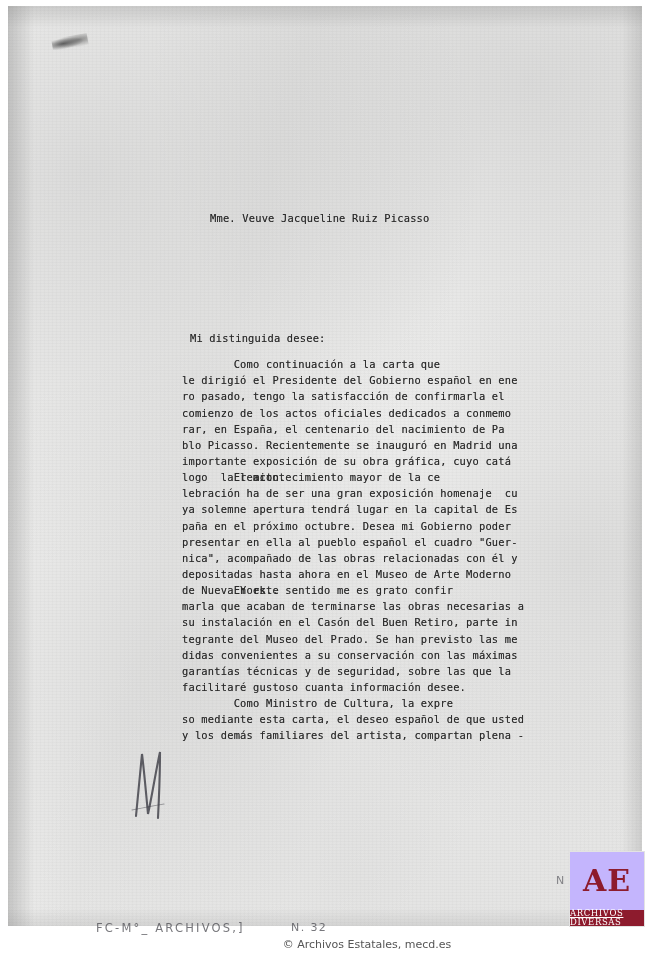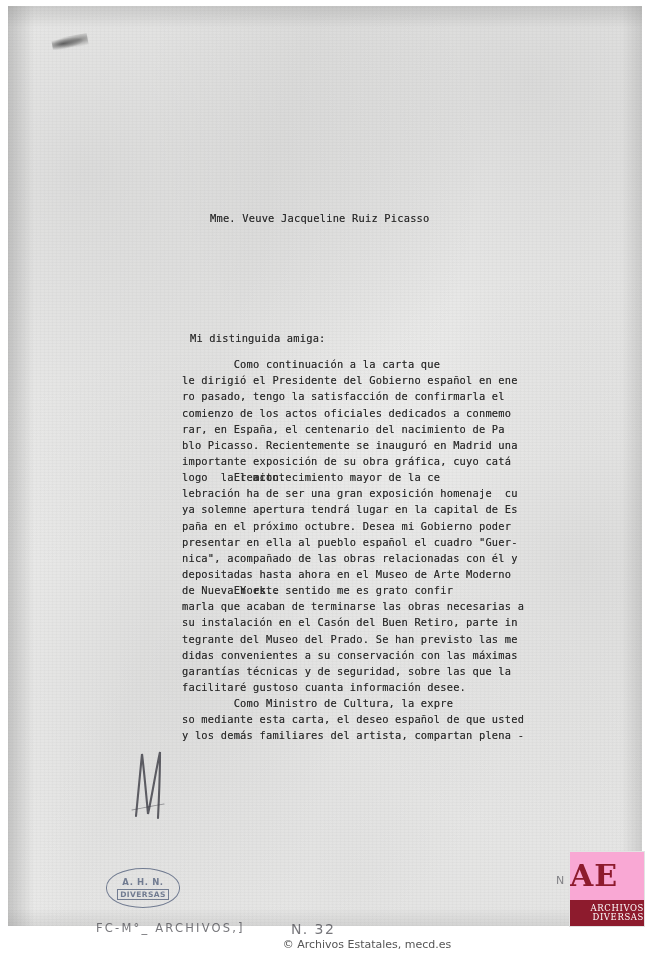--- a/index.html
+++ b/index.html
@@ -150,21 +150,21 @@
     letter-spacing: 2.2px;
     color: #4a4a50;
     opacity: 0.75;
     white-space: pre;
   }
   #pencil-note2 {
     position: absolute;
     left: 283px;
     top: 915px;
     font-family: "DejaVu Sans", sans-serif;
-    font-size: 14px;
+    font-size: 11px;
     letter-spacing: 1.4px;
     color: #4a4a50;
     opacity: 0.75;
     white-space: pre;
   }
   #pencil-note3 {
     position: absolute;
     left: 548px;
     top: 868px;
     font-family: "DejaVu Sans", sans-serif;
@@ -185,40 +185,42 @@
     background: #ffffff;
     display: flex;
     flex-direction: column;
     overflow: hidden;
     box-shadow: 0 0 0 1px #e3e3e3;
   }
   #ae-logo .ae-top {
     flex: 1 1 auto;
     display: flex;
     align-items: center;
-    background: #f9a8d4;
+    justify-content: center;
+    background: #c4b5fd;
   }
   #ae-logo .ae-letters {
     font-family: "DejaVu Serif", serif;
     font-size: 30px;
     font-weight: 700;
     color: #8d1b2d;
     letter-spacing: 1px;
     line-height: 1;
   }
   #ae-logo .ae-bottom {
-    height: 26px;
+    height: 16px;
     background: #8d1b2d;
     color: #ffffff;
     display: flex;
     flex-direction: column;
-    align-items: flex-end;
+    align-items: flex-start;
     justify-content: center;
     font-family: "DejaVu Serif", serif;
     line-height: 1.05;
+    text-decoration: underline;
   }
   #ae-logo .ae-b1 { font-size: 8.5px; letter-spacing: 0.6px; }
   #ae-logo .ae-b2 { font-size: 8.5px; letter-spacing: 0.6px; }
 
   
   #footer {
     position: absolute;
     left: 0;
     bottom: 8px;
     width: 642px;
@@ -238,32 +240,28 @@
     <div id="grain"></div>
     <div id="edge"></div>
 
     <div id="top-smudge"></div>
 
     <svg id="signature" viewBox="0 0 60 80" xmlns="http://www.w3.org/2000/svg">
       <path d="M10 72 C 12 50, 14 30, 16 10 C 18 26, 20 48, 22 70 C 26 52, 30 26, 34 8 C 34 30, 33 54, 32 74" fill="none" stroke="#3b3b44" stroke-width="2.1" stroke-linecap="round" opacity="0.8"></path>
       <path d="M6 66 C 16 64, 26 62, 38 60" fill="none" stroke="#3b3b44" stroke-width="1.2" stroke-linecap="round" opacity="0.45"></path>
     </svg>
 
-    <div id="stamp">
-      <div class="l1">A. H. N.</div>
-      <div class="l2">DIVERSAS</div>
-    </div>
 
     <div id="pencil-note">FC-M°_ ARCHIVOS,]</div>
     <div id="pencil-note2">N. 32</div>
     <div id="pencil-note3">N 32</div>
   </div>
 
   <div class="typed" id="addressee">Mme. Veuve Jacqueline Ruiz Picasso</div>
-  <div class="typed" id="salutation">Mi distinguida amiga:</div>
+  <div class="typed" id="salutation">Mi distinguida desee:</div>
 
   <div class="typed para" id="para1">        Como continuación a la carta que
 le dirigió el Presidente del Gobierno español en ene
 ro pasado, tengo la satisfacción de confirmarla el
 comienzo de los actos oficiales dedicados a conmemo
 rar, en España, el centenario del nacimiento de Pa
 blo Picasso. Recientemente se inauguró en Madrid una
 importante exposición de su obra gráfica, cuyo catá
 logo  la remito.</div>
   <div class="typed para" id="para2">        El acontecimiento mayor de la ce

